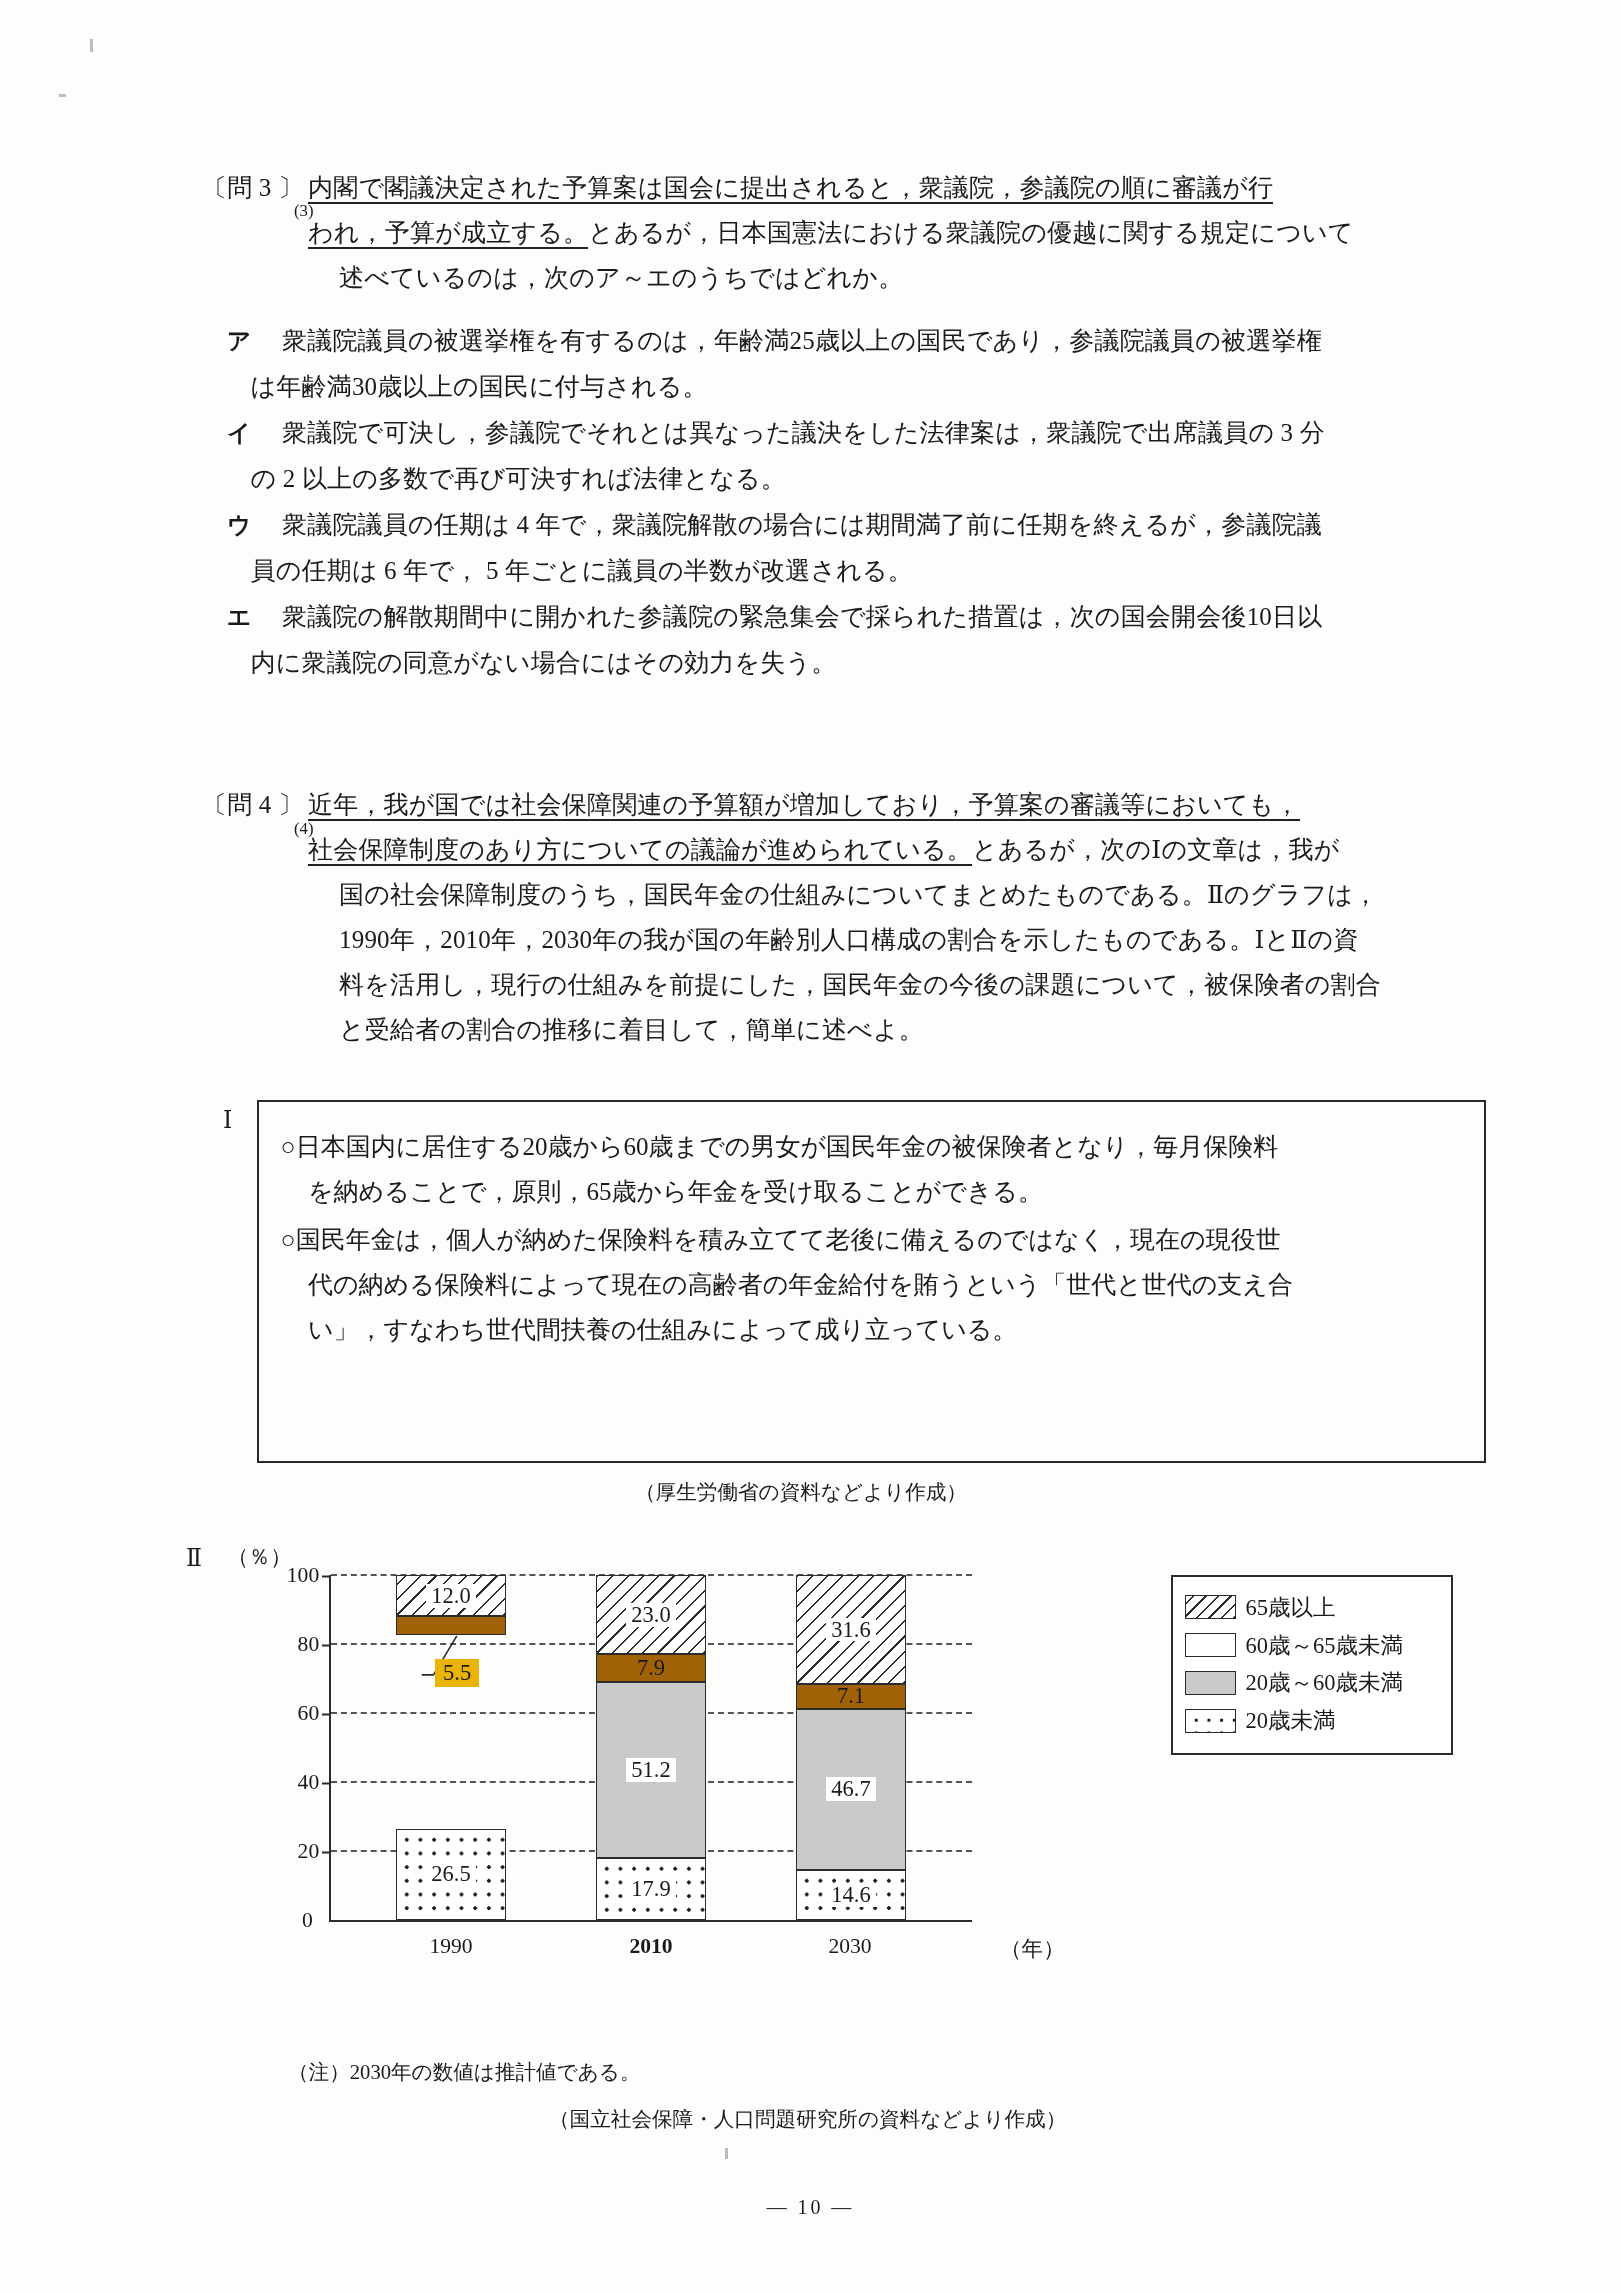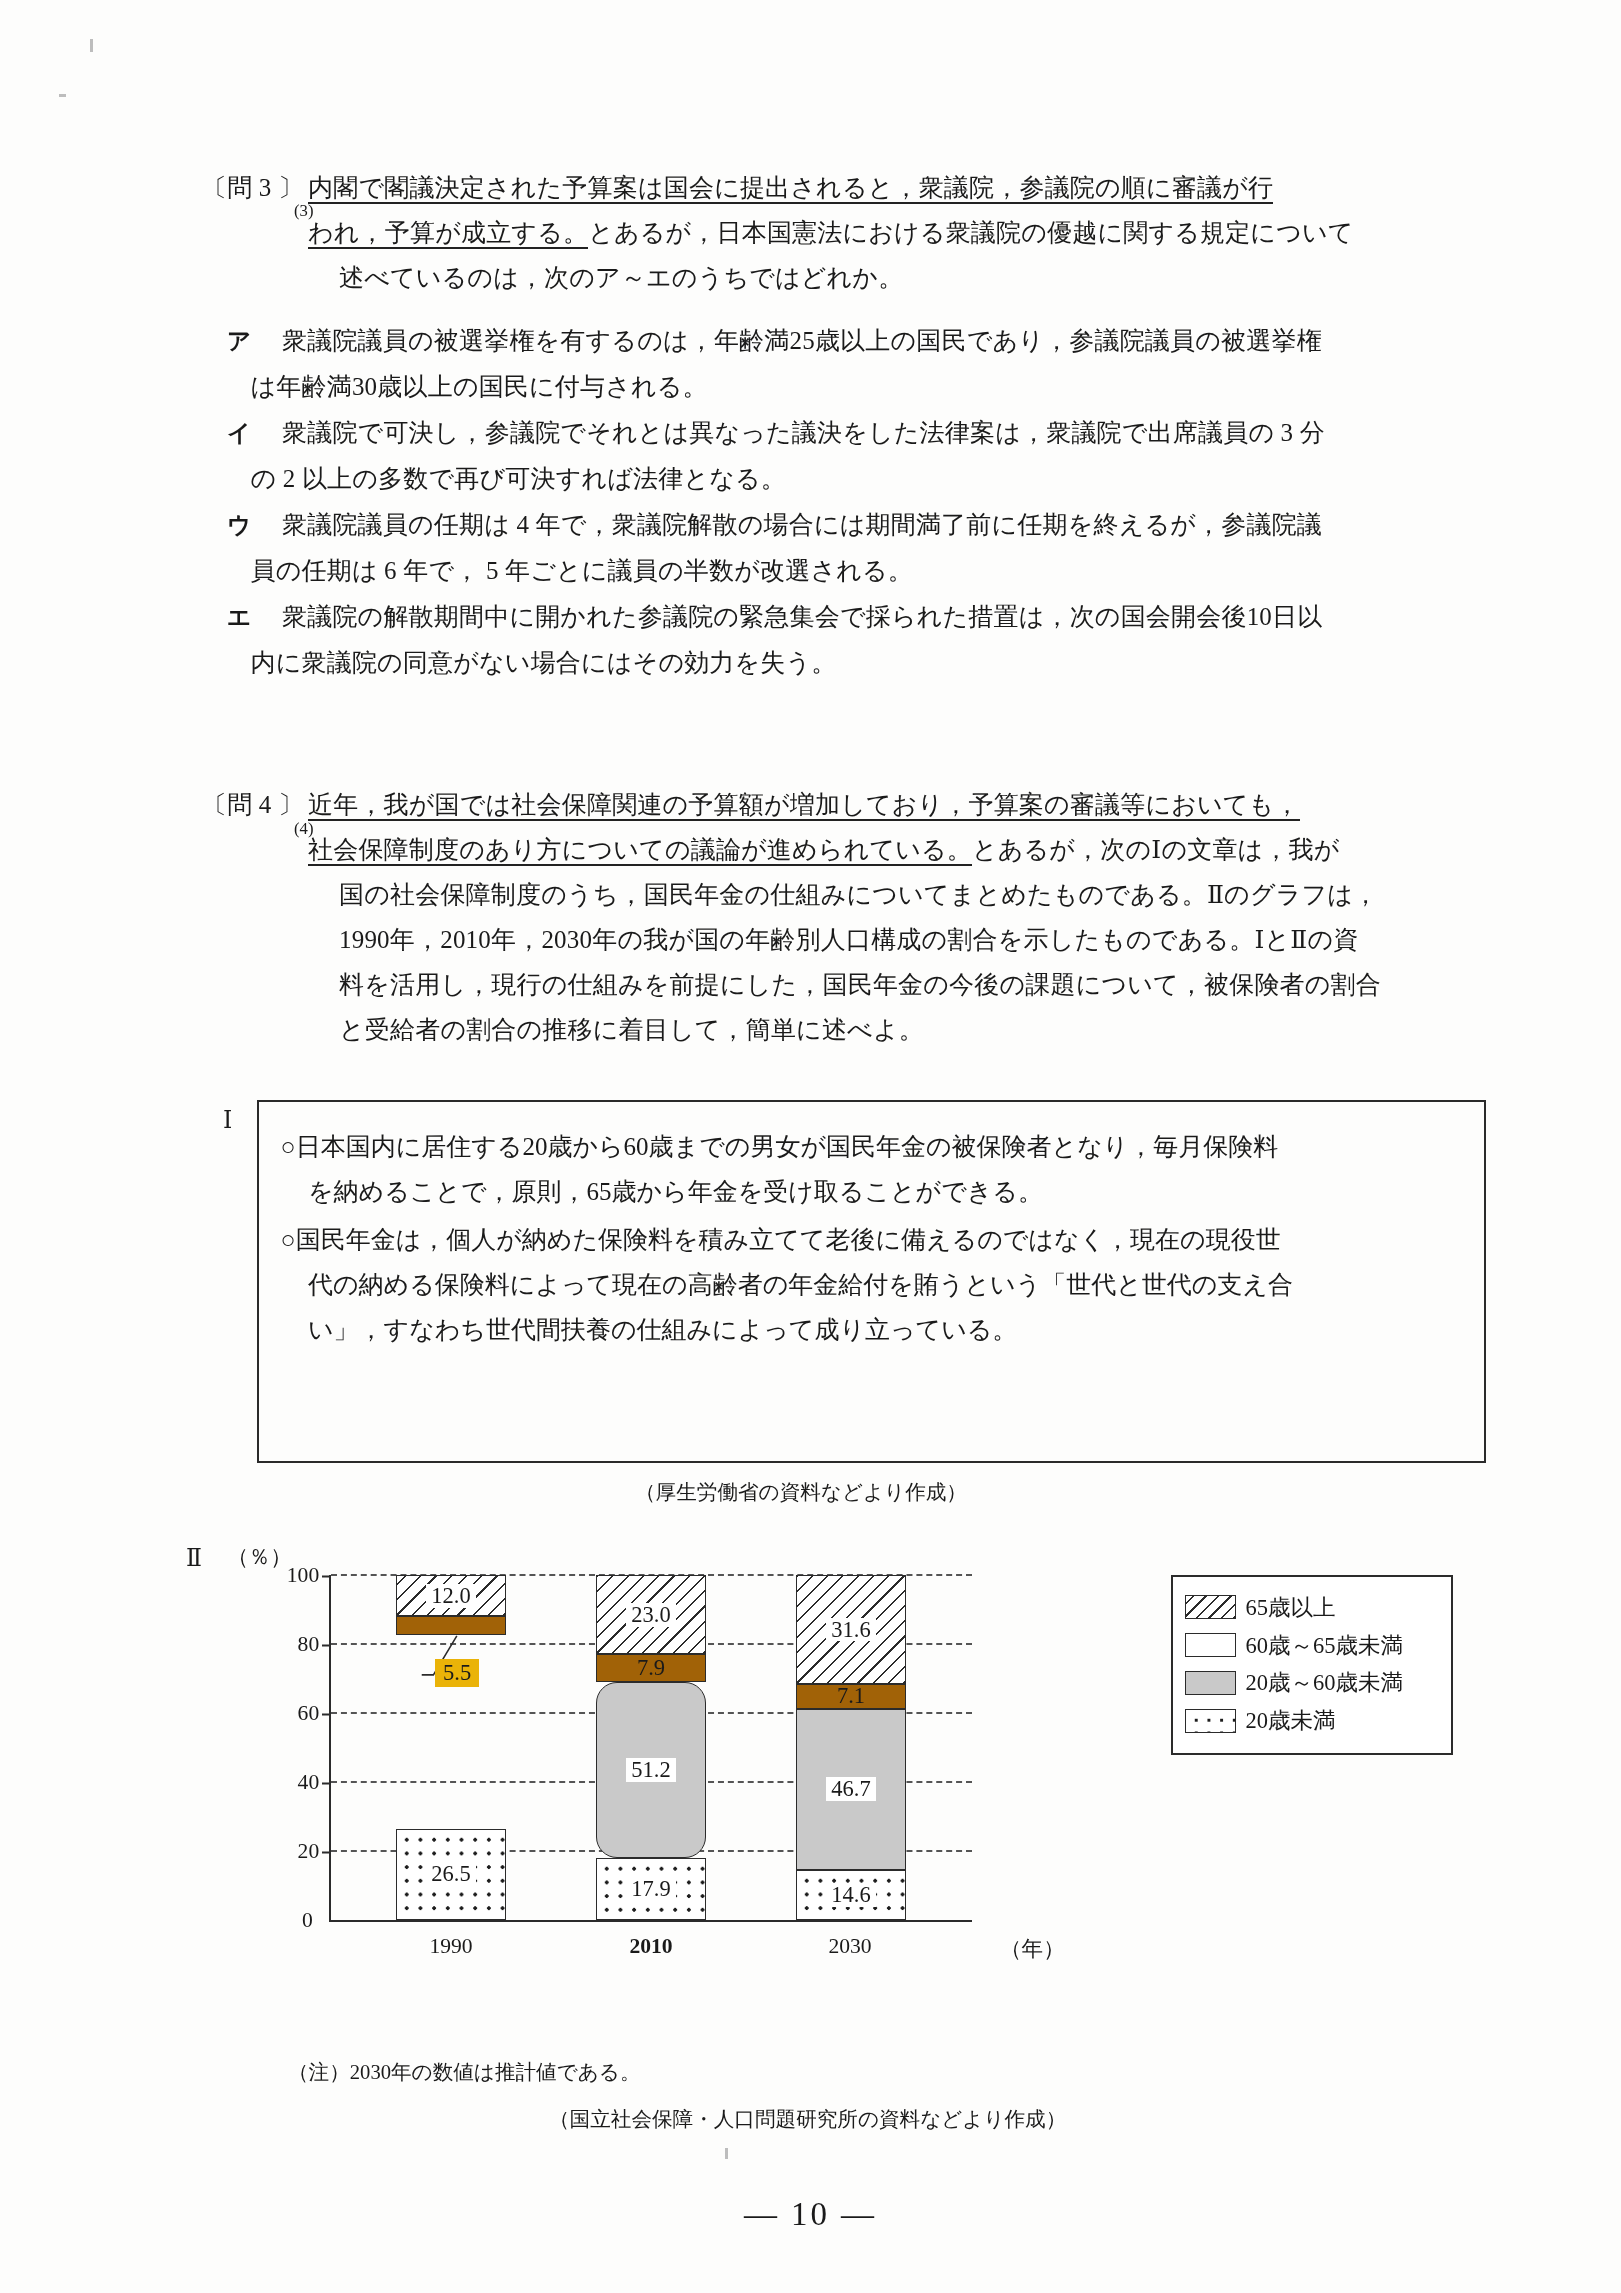--- a/index.html
+++ b/index.html
@@ -237,21 +237,21 @@
   .legend-text { font-size: 22.5px; white-space: nowrap; }
 
   #chart-note { position: absolute; left: 288px; top: 2058px; font-size: 20.6px; }
   #chart-source { position: absolute; left: 549px; top: 2105px; font-size: 20.6px; }
 
   #page-number {
     position: absolute;
     left: 0; right: 0;
     top: 2196px;
     text-align: center;
-    font-size: 33px;
+    font-size: 20px;
     letter-spacing: 2.9px;
   }
 
   .speck { position: absolute; background: #bdbdbd; }
 </style>
 </head>
 <body>
 
 <div class="page">
 
@@ -381,21 +381,21 @@
         <span class="box" style="left:39px;top:27.4px;">5.5</span>
       </div>
 
       <div class="bar" style="left:265px;">
         <div class="seg hatch" style="bottom:77.0%;height:23.0%;">
           <span class="val">23.0</span>
         </div>
         <div class="seg white flatlabel" style="bottom:69.1%;height:7.9%;">
           <span class="val">7.9</span>
         </div>
-        <div class="seg grey" style="bottom:17.9%;height:51.2%;border-radius:21px;">
+        <div class="seg grey" style="bottom:17.9%;height:51.2%;">
           <span class="val">51.2</span>
         </div>
         <div class="seg dots" style="bottom:0%;height:17.9%;">
           <span class="val">17.9</span>
         </div>
       </div>
 
       <div class="bar" style="left:465px;">
         <div class="seg hatch" style="bottom:68.4%;height:31.6%;">
           <span class="val">31.6</span>

